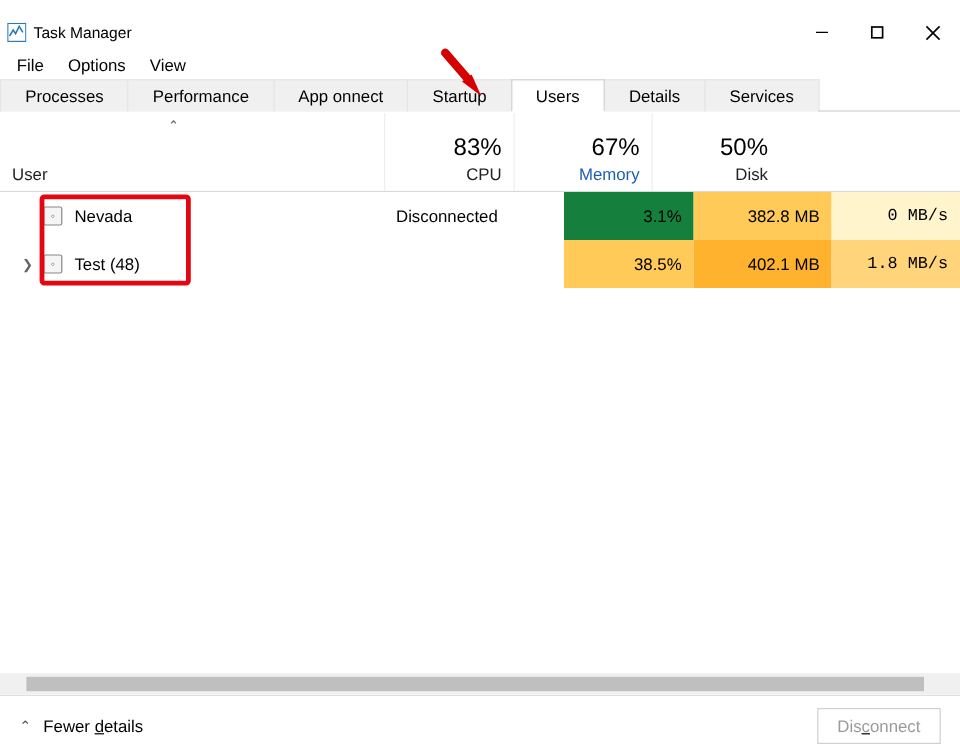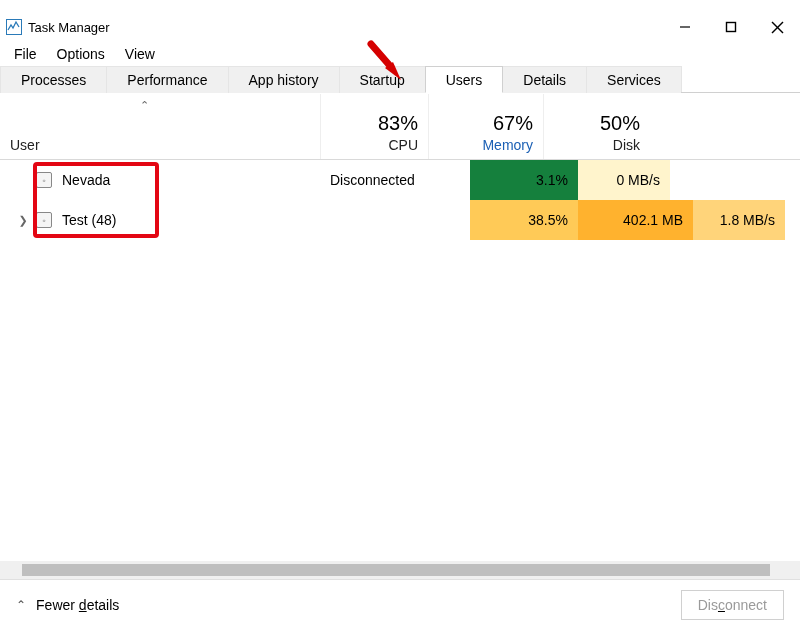--- a/index.html
+++ b/index.html
@@ -35,21 +35,21 @@
   .col.mem .hdr-label { color:#1a5fb4; }
   .sort-caret { text-align:center; color:#666; font-size:11px; line-height:11px; position:absolute; top:6px; left:140px; }
   
   .rows { flex:1; overflow:auto; }
   .row { display:flex; align-items:stretch; height:40px; }
   .cell { display:flex; align-items:center; padding:0 10px; white-space:nowrap; }
   .cell.user { width:320px; }
   .cell.status{ width:150px; }
   .cell.cpu { width:108px; justify-content:flex-end; }
   .cell.mem { width:115px; justify-content:flex-end; }
-  .cell.disk { width:92px; justify-content:flex-end; }
+  .cell.disk { width:107px; justify-content:flex-end;font-family:Liberation Mono, monospace; }
   .heat-cpu-lo  { background:#15803d; }
   .heat-cpu-hi  { background:#ffca57; }
   .heat-mem-lo  { background:#ffca57; }
   .heat-mem-hi  { background:#ffb22e; }
   .heat-disk-lo { background:#fff4cc; }
   .heat-disk-hi { background:#ffd47a; }
   .expand { width:26px; display:flex; align-items:center; justify-content:center; color:#666; font-size:11px; }
   .user-icon { width:16px; height:16px; border:1px solid #888; border-radius:2px; display:flex; align-items:center; justify-content:center; font-size:10px; color:#666; margin-right:10px; background:#f5f5f5;}
   .highlight-box { border:4px solid #e30613; border-radius:4px; padding:2px 4px; position:absolute; }
   
@@ -100,21 +100,21 @@
 
   <div class="menubar">
     <span class="menu-item">File</span>
     <span class="menu-item">Options</span>
     <span class="menu-item">View</span>
   </div>
 
   <div class="tabs">
     <div class="tab">Processes</div>
     <div class="tab">Performance</div>
-    <div class="tab">App history</div>
+    <div class="tab">App onnect</div>
     <div class="tab">Startup</div>
     <div class="tab active">Users</div>
     <div class="tab">Details</div>
     <div class="tab">Services</div>
     <div class="tabs-end"></div>
   </div>
 
   <svg class="annotation-arrow" style="left:355px; top:34px;" width="60" height="54" viewBox="0 0 60 54">
     <defs></defs>
     <polygon points="46,46 30,34 38,28" fill="#d50000"></polygon>
@@ -146,20 +146,21 @@
       <div class="highlight-box" style="left:33px; top:2px; width:126px; height:76px;"></div>
 
       <div class="row">
         <div class="cell user">
           <span class="expand" style="transform: none; font-family: Arial;"></span>
           <span class="user-icon">◦</span>
           <span>Nevada</span>
         </div>
         <div class="cell status">Disconnected</div>
         <div class="cell cpu heat-cpu-lo">3.1%</div>
+        <div class="cell mem heat-mem-lo">382.8 MB</div>
         <div class="cell disk heat-disk-lo">0 MB/s</div>
       </div>
 
       <div class="row">
         <div class="cell user">
           <span class="expand" style="transform: none; font-family: Arial;">❯</span>
           <span class="user-icon">◦</span>
           <span>Test (48)</span>
         </div>
         <div class="cell status"></div>

